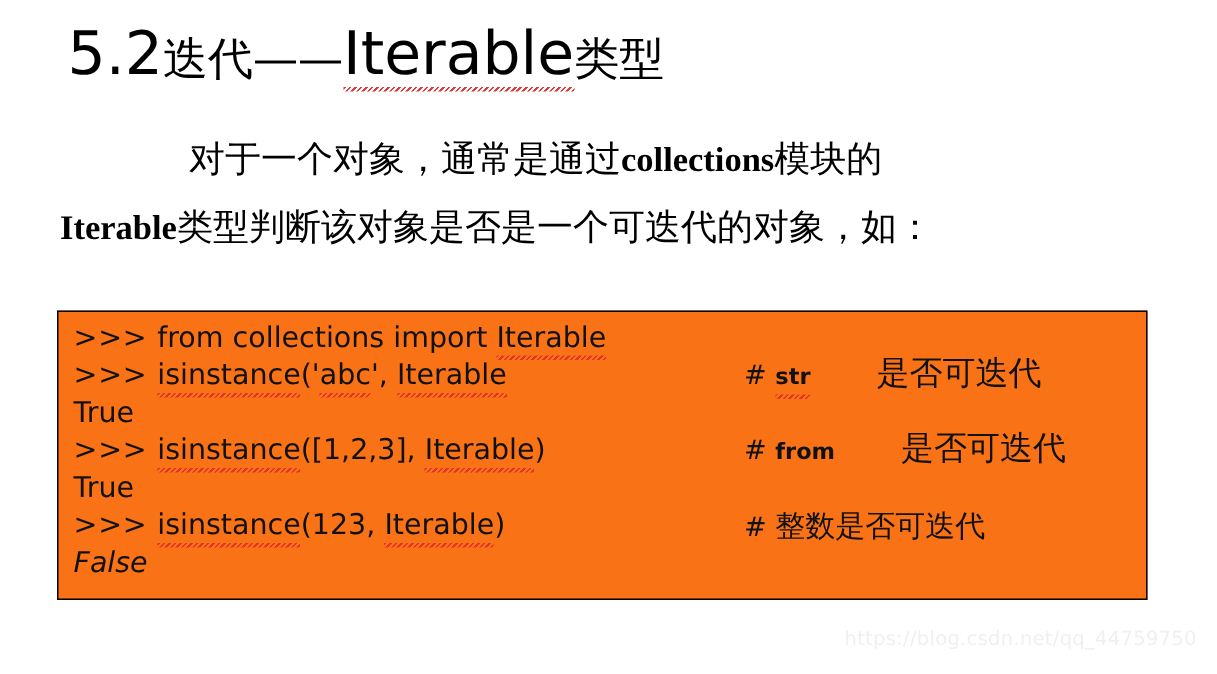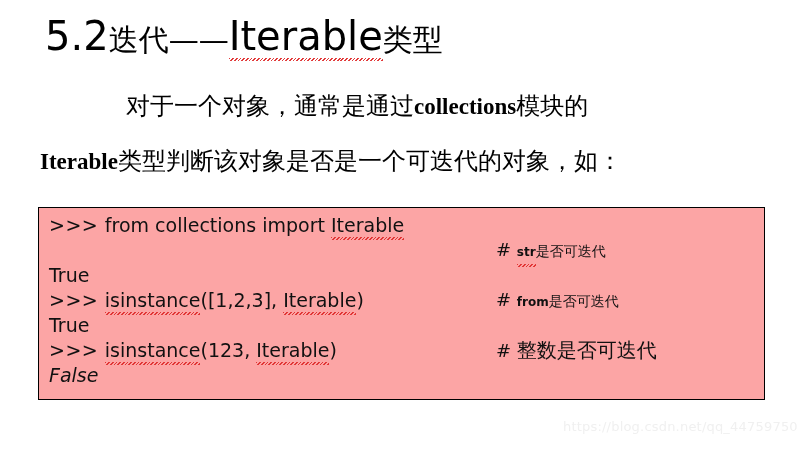--- a/index.html
+++ b/index.html
@@ -37,36 +37,36 @@
 
   
   .body-line {
     position: absolute;
     white-space: nowrap;
     font-family: "DejaVu Serif", serif;
     font-size: 24px;
     line-height: 34px;
   }
   #body-line-1 { left: 126px; top: 89px; }
-  #body-line-2 { left: 40px;  top: 144px; }
+  #body-line-2 { left: 40px;  top: 134px; }
   .body-line .bold-latin {
     font-family: Liberation Serif, serif;
     font-weight: bold;
     font-size: 23px;
   }
 
   
   #code-box {
     position: absolute;
     left: 38px;
     top: 207px;
     width: 727px;
     height: 193px;
     border: 1px solid #000000;
-    background: #fca5a5;
+    background: #f97316;
     box-sizing: border-box;
   }
   .code-line {
     position: absolute;
     left: 10px;
     white-space: nowrap;
     font-family: "DejaVu Sans", sans-serif;
     font-size: 19px;
     line-height: 24px;
     color: #111111;
@@ -96,23 +96,23 @@
   
   .code-comment {
     position: absolute;
     left: 457px;
     white-space: nowrap;
     font-family: "DejaVu Sans", sans-serif;
     font-size: 18px;
     line-height: 24px;
     color: #111111;
   }
-  .code-comment .han-sans { font-family: "DejaVu Serif", serif; font-size: 14px; }
+  .code-comment .han-sans { font-family: "DejaVu Serif", serif; font-size: 22px; margin-left: 44px; }
   .code-comment .han-serif { font-family: "DejaVu Serif", serif; font-size: 20px; }
-  .code-comment .kw { font-family: "DejaVu Sans", sans-serif; font-weight: bold; font-size: 12px; }
+  .code-comment .kw { font-family: "DejaVu Sans", sans-serif; font-weight: bold; font-size: 15px; }
 
   
   .r0 { top: 5px; }
   .r1 { top: 30px; }
   .r2 { top: 55px; }
   .r3 { top: 80px; }
   .r4 { top: 105px; }
   .r5 { top: 130px; }
   .r6 { top: 155px; font-style: italic; }
 
@@ -143,20 +143,23 @@
 <div class="body-line" id="body-line-2">
   <span class="bold-latin">Iterable</span><span>类型判断该对象是否是一个可迭代的对象，如：</span>
 </div>
 
 <div id="code-box">
 
   <div class="code-line r0">
     <span class="prompt">&gt;&gt;&gt; </span><span>from collections import </span><span class="sq">Iterable</span>
   </div>
 
+  <div class="code-line r1">
+    <span class="prompt">&gt;&gt;&gt; </span><span class="sq">isinstance</span><span>('</span><span class="sq">abc</span><span>', </span><span class="sq">Iterable</span>
+  </div>
   <div class="code-comment r1">
     <span>#</span>
     <span class="kw sq">str</span><span class="han-sans">是否可迭代</span>
   </div>
 
   <div class="code-line r2">
     <span>True</span>
   </div>
 
   <div class="code-line r3">

